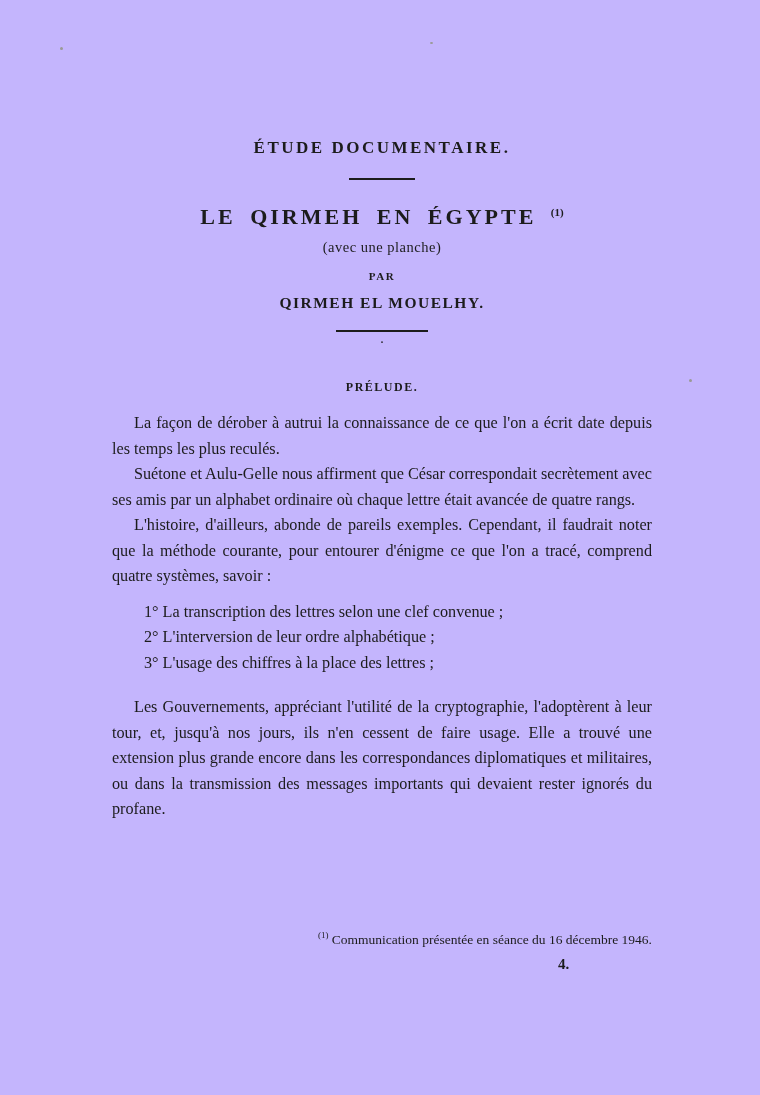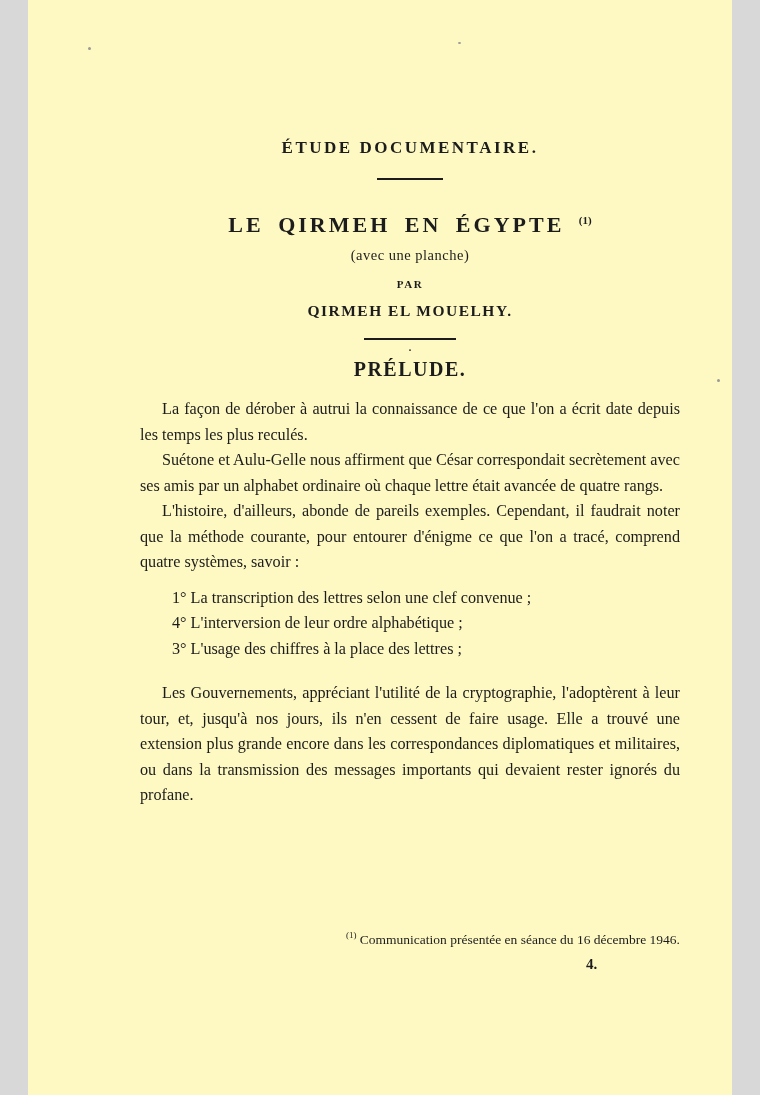--- a/index.html
+++ b/index.html
@@ -2,24 +2,24 @@
 <html><head>
 <meta charset="utf-8">
 <style>
   html, body {
     margin: 0;
     padding: 0;
     background: #d8d8d8;
   }
   .page {
     position: relative;
-    width: 704px;
+    width: 760px;
     height: 1095px;
     margin: 0 auto;
-    background: #fef9c3;
+    background: #c4b5fd;
     overflow: hidden;
     font-family: "Liberation Serif", "DejaVu Serif", serif;
     color: #1c1c1c;
   }
   .content {
     position: absolute;
     left: 112px;
     top: 0;
     width: 540px;
   }
@@ -38,21 +38,21 @@
   }
   .rule-1 { width: 66px; margin-top: 20px; }
   .rule-2 { width: 92px; margin-top: 18px; }
   .divider-dot {
     text-align: center;
     font-size: 14px;
     line-height: 10px;
     margin-top: 2px;
   }
   .main-title {
-    margin-top: 32px;
+    margin-top: 24px;
     text-align: center;
     font-size: 22px;
     font-weight: bold;
     letter-spacing: 3px;
     word-spacing: 6px;
   }
   .title-marker {
     font-size: 11px;
     vertical-align: super;
     letter-spacing: 0;
@@ -72,23 +72,23 @@
     letter-spacing: 1.5px;
   }
   .author {
     margin-top: 12px;
     text-align: center;
     font-size: 15.5px;
     font-weight: bold;
     letter-spacing: 1.5px;
   }
   .section-heading {
-    margin-top: 6px;
+    margin-top: 36px;
     text-align: center;
-    font-size: 20px;
+    font-size: 12px;
     font-weight: bold;
     letter-spacing: 1.5px;
   }
   .body-text {
     margin-top: 16px;
     font-size: 16.2px;
     line-height: 25.5px;
   }
   .body-text p {
     margin: 0;
@@ -156,21 +156,21 @@
 
     <div class="section-heading">PRÉLUDE.</div>
 
     <div class="body-text">
       <p>La façon de dérober à autrui la connaissance de ce que l'on a écrit date depuis les temps les plus reculés.</p>
       <p>Suétone et Aulu-Gelle nous affirment que César correspondait secrètement avec ses amis par un alphabet ordinaire où chaque lettre était avancée de quatre rangs.</p>
       <p>L'histoire, d'ailleurs, abonde de pareils exemples. Cependant, il faudrait noter que la méthode courante, pour entourer d'énigme ce que l'on a tracé, comprend quatre systèmes, savoir :</p>
 
       <div class="numbered-list">
         <div>1° La transcription des lettres selon une clef convenue ;</div>
-        <div>4° L'interversion de leur ordre alphabétique ;</div>
+        <div>2° L'interversion de leur ordre alphabétique ;</div>
         <div>3° L'usage des chiffres à la place des lettres ;</div>
       </div>
 
       <p>Les Gouvernements, appréciant l'utilité de la cryptographie, l'adoptèrent à leur tour, et, jusqu'à nos jours, ils n'en cessent de faire usage. Elle a trouvé une extension plus grande encore dans les correspondances diplomatiques et militaires, ou dans la transmission des messages importants qui devaient rester ignorés du profane.</p>
     </div>
 
   </div>
 
   <div class="footnote"><span class="footnote-marker">(1)</span><span> Communication présentée en séance du 16 décembre 1946.</span></div>
 

